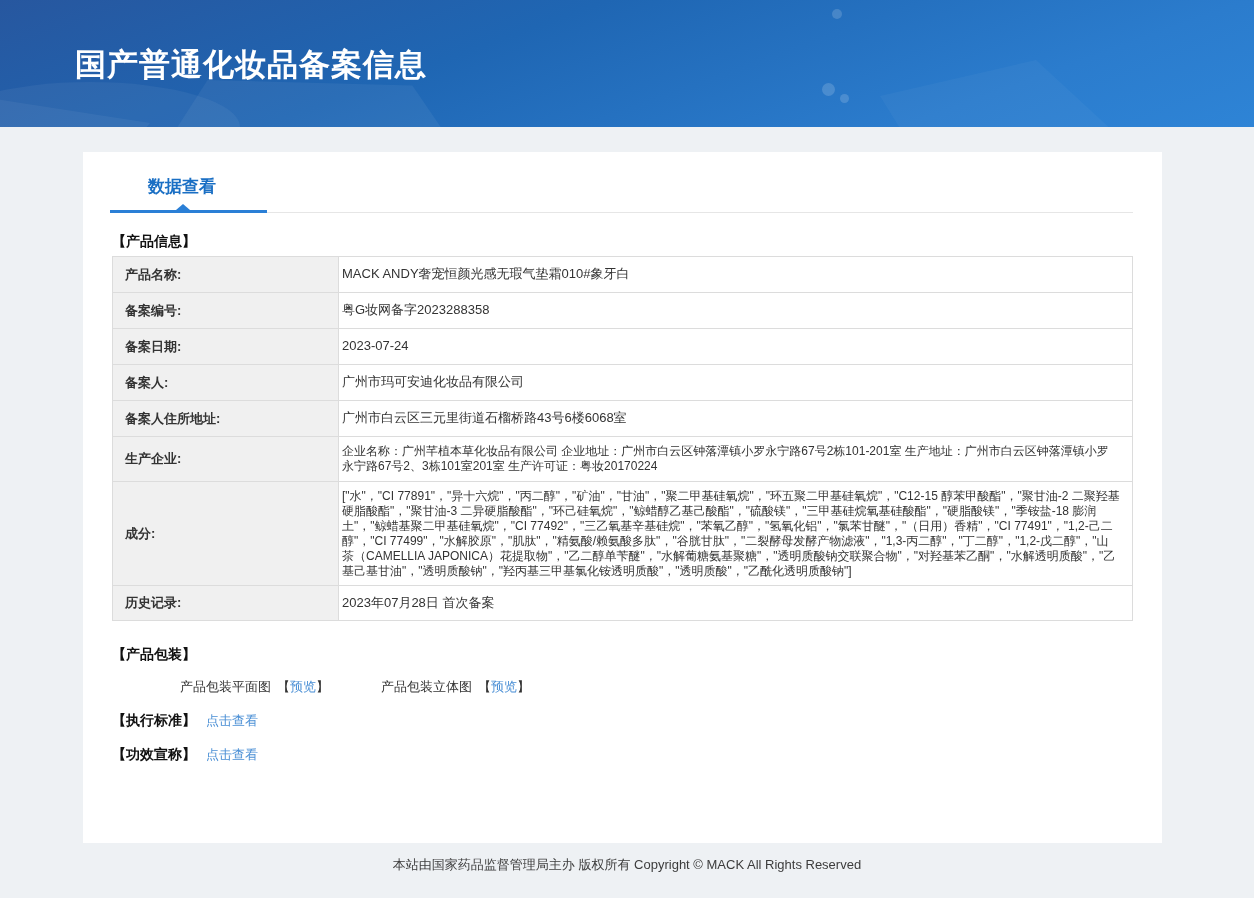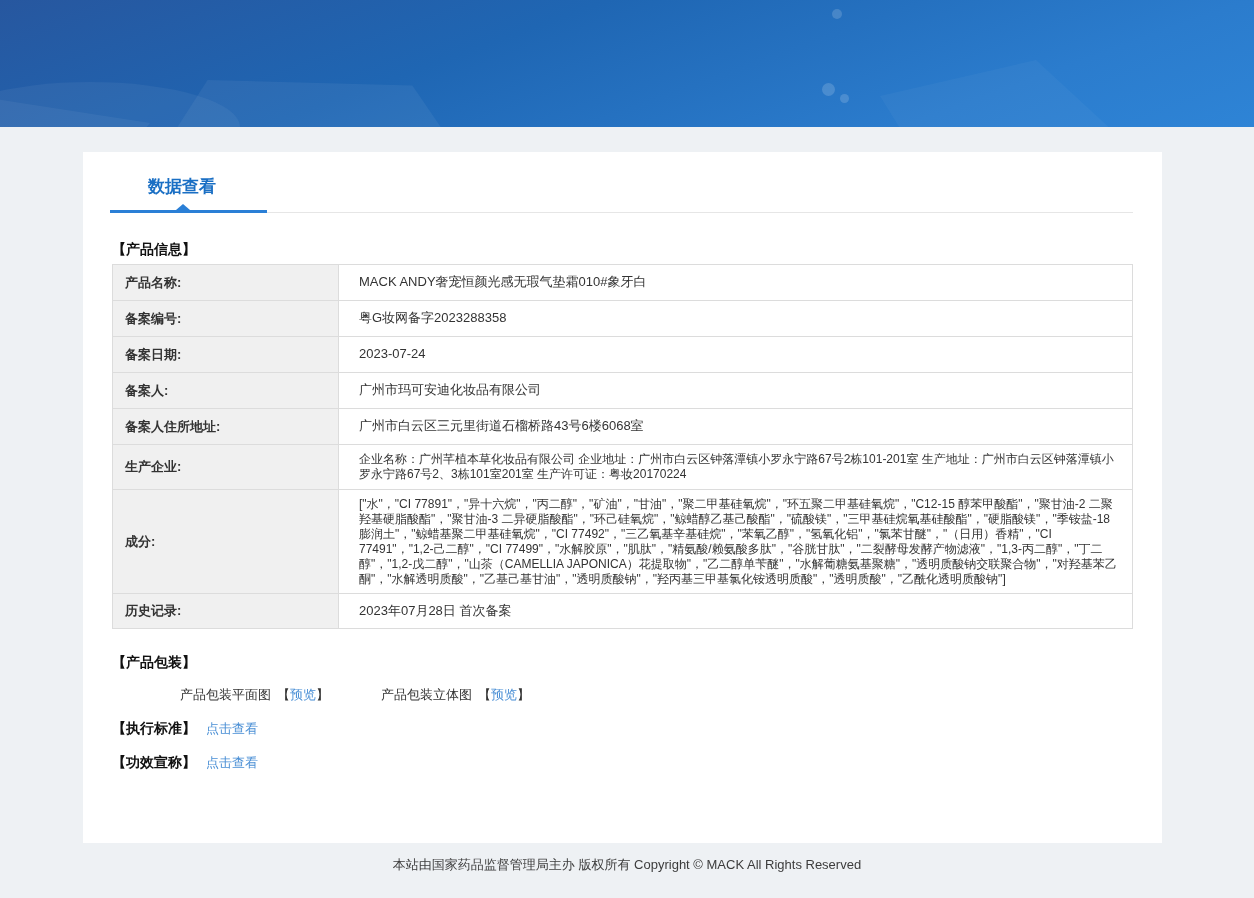--- a/index.html
+++ b/index.html
@@ -76,42 +76,42 @@
     border-right: 7px solid transparent;
     border-bottom: 6px solid #2a7fd6;
   }
   .tab-rule .gray-seg { flex: 1; height: 1px; background: #e6e6e6; margin-right: 29px; }
 
   
   .section-title {
     margin-left: 29px;
     font-size: 14px; font-weight: bold; color: #111;
   }
-  .title-product { margin-top: 28px; margin-bottom: 5px; }
+  .title-product { margin-top: 20px; margin-bottom: 5px; }
 
   
   table.info {
     margin-left: 29px;
     width: 1021px;
     border-collapse: collapse;
     border: 1px solid #a7c5e3;
     table-layout: fixed;
   }
   table.info td {
     border: 1px solid #dcdcdc;
     font-size: 13px; color: #333;
     vertical-align: middle;
   }
   td.lbl {
     width: 226px;
     background: #f0f0f0;
     font-weight: bold;
     padding-left: 12px;
   }
-  td.val { padding: 6px 12px 6px 20px; line-height: 1.4; }
+  td.val { padding: 6px 12px 6px 3px; line-height: 1.4; }
   td.val.small { font-size: 12px; line-height: 15px; padding-top: 4px; padding-bottom: 4px; }
   tr.h36 { height: 36px; }
   tr.tall { height: 45px; }
   tr.xtall { height: 104px; }
   tr.h35 { height: 35px; }
 
   
   .title-packaging { margin-top: 25px; }
   .packaging-line {
     margin: 14px 0 0 97px;
@@ -141,20 +141,21 @@
 <body>
 
 <div class="banner">
   <div class="shape-trapezoid"></div>
   <div class="shape-ellipse"></div>
   <div class="shape-poly2"></div>
   <div class="corner-line"></div>
   <div class="dot dot1"></div>
   <div class="dot dot2"></div>
   <div class="dot dot3"></div>
+  <h1>国产普通化妆品备案信息</h1>
 </div>
 
 <div class="card">
 
   <div class="tab-label">数据查看</div>
   <div class="tab-rule">
     <div class="blue-seg">
         <div class="tri"></div>
       </div>
     <div class="gray-seg"></div>

